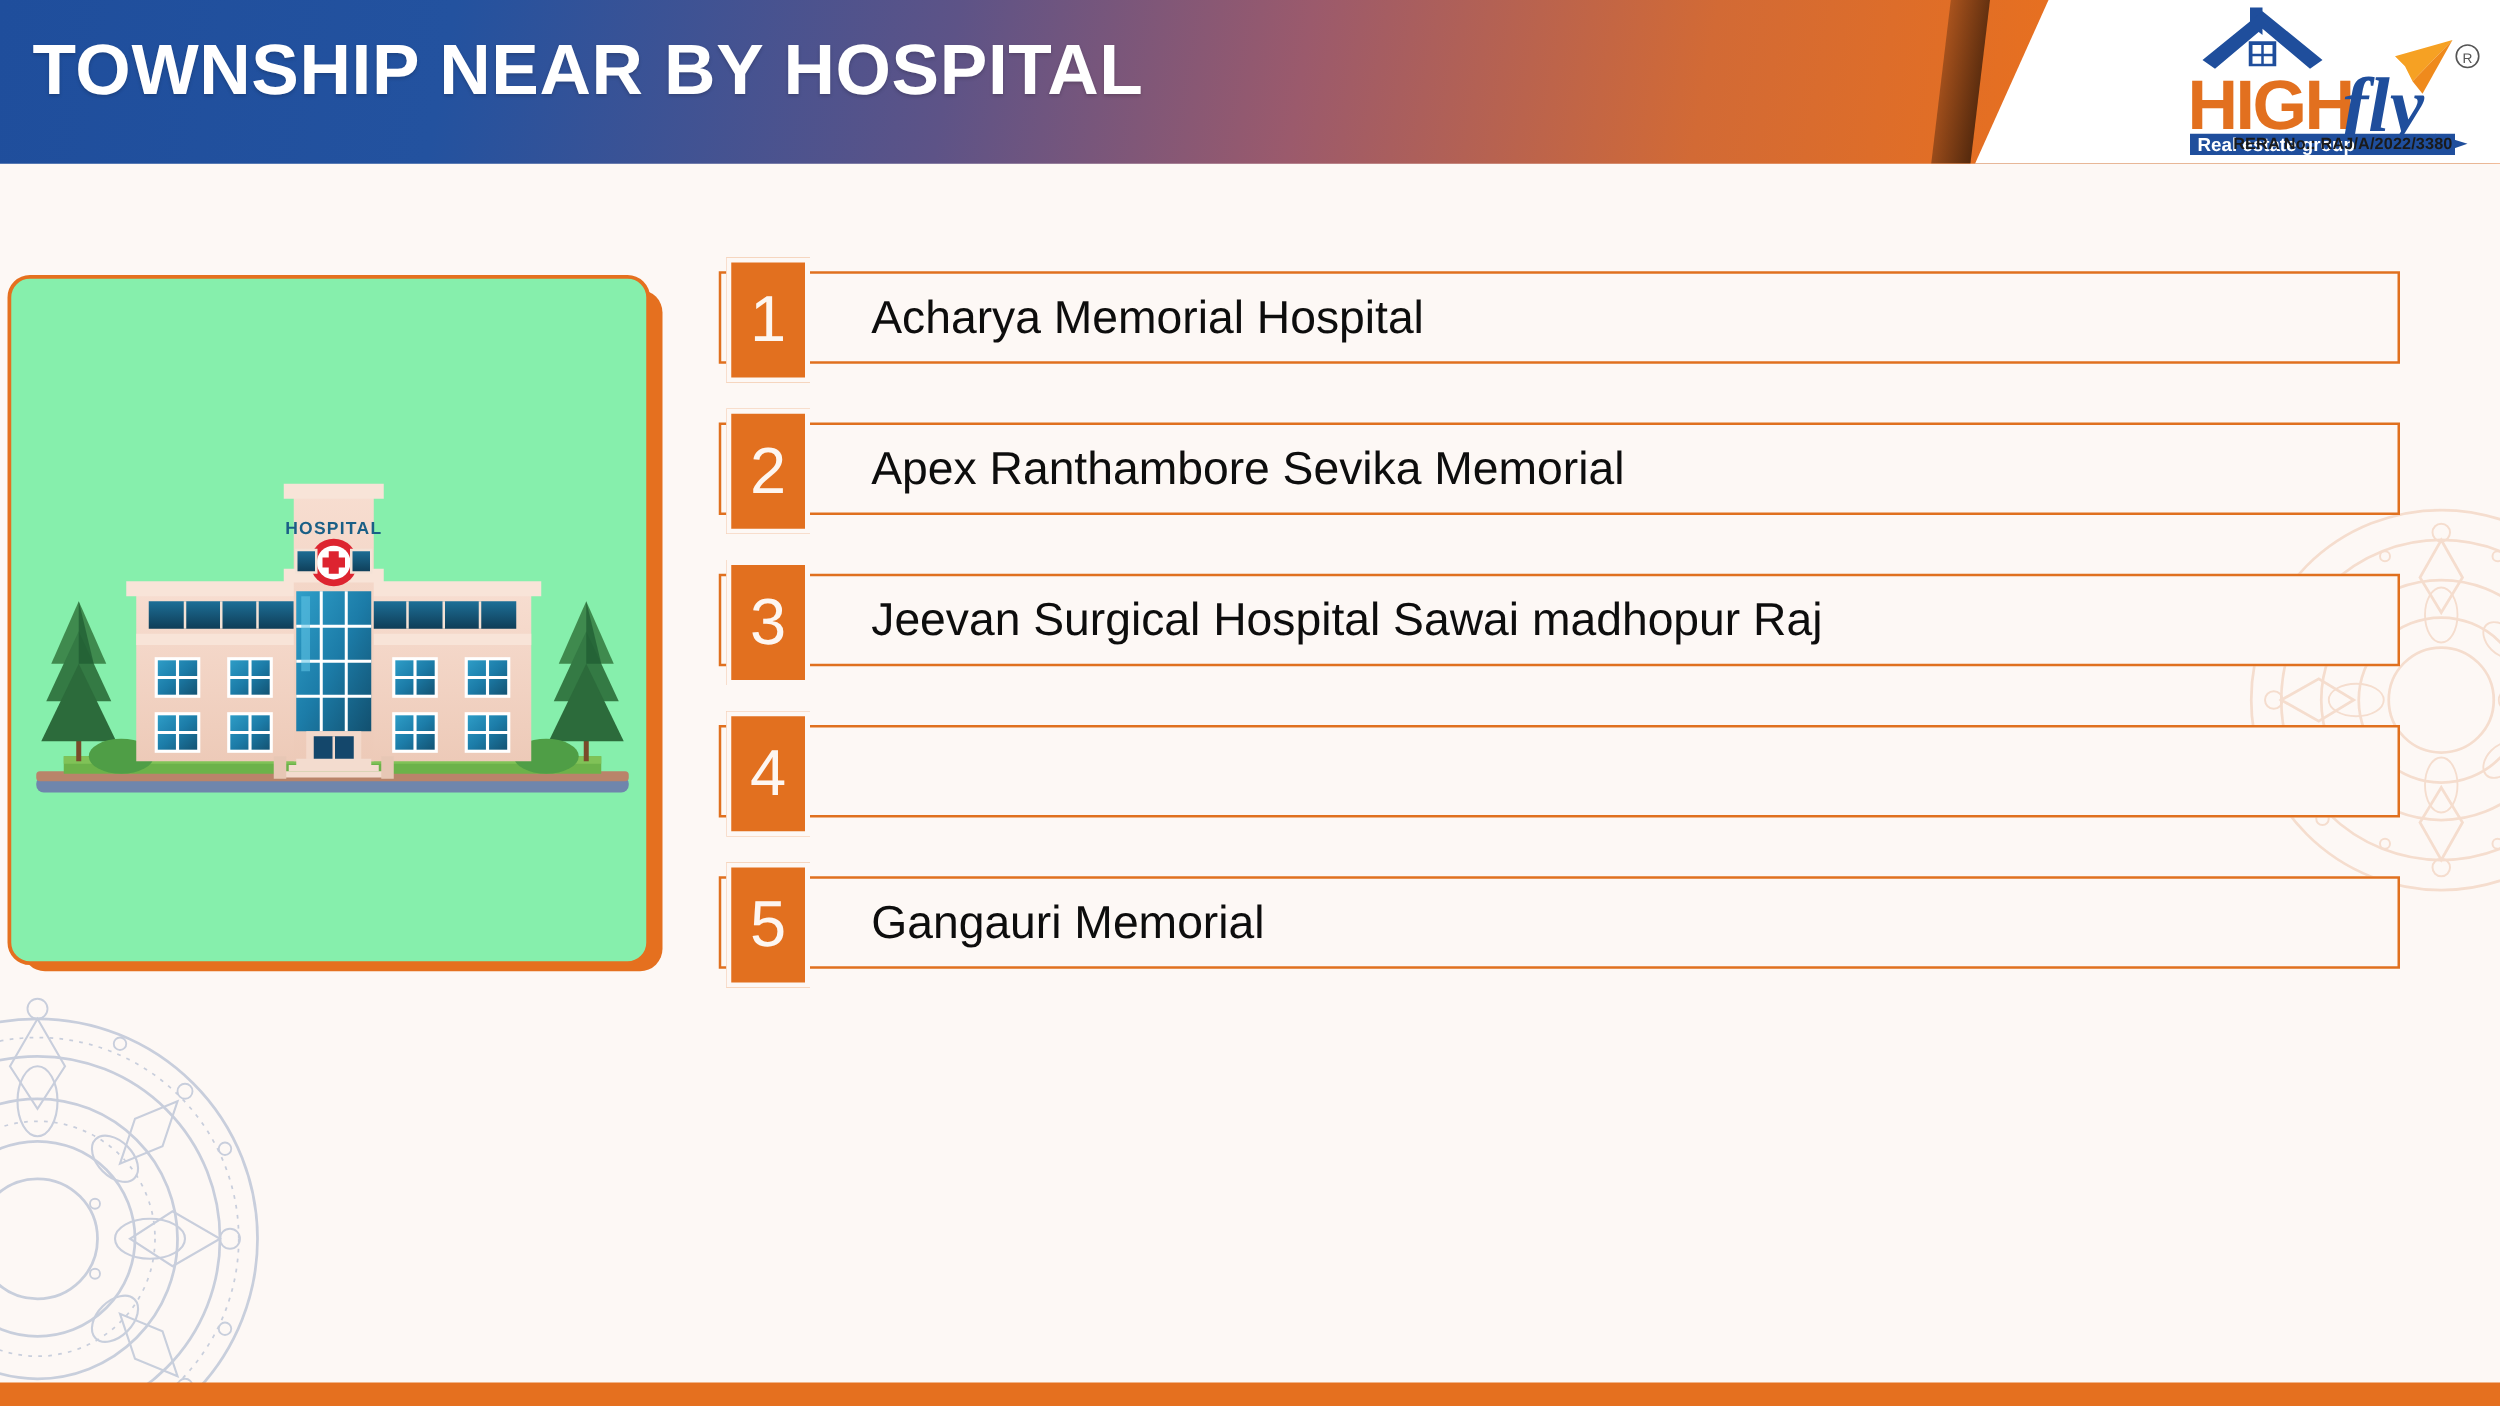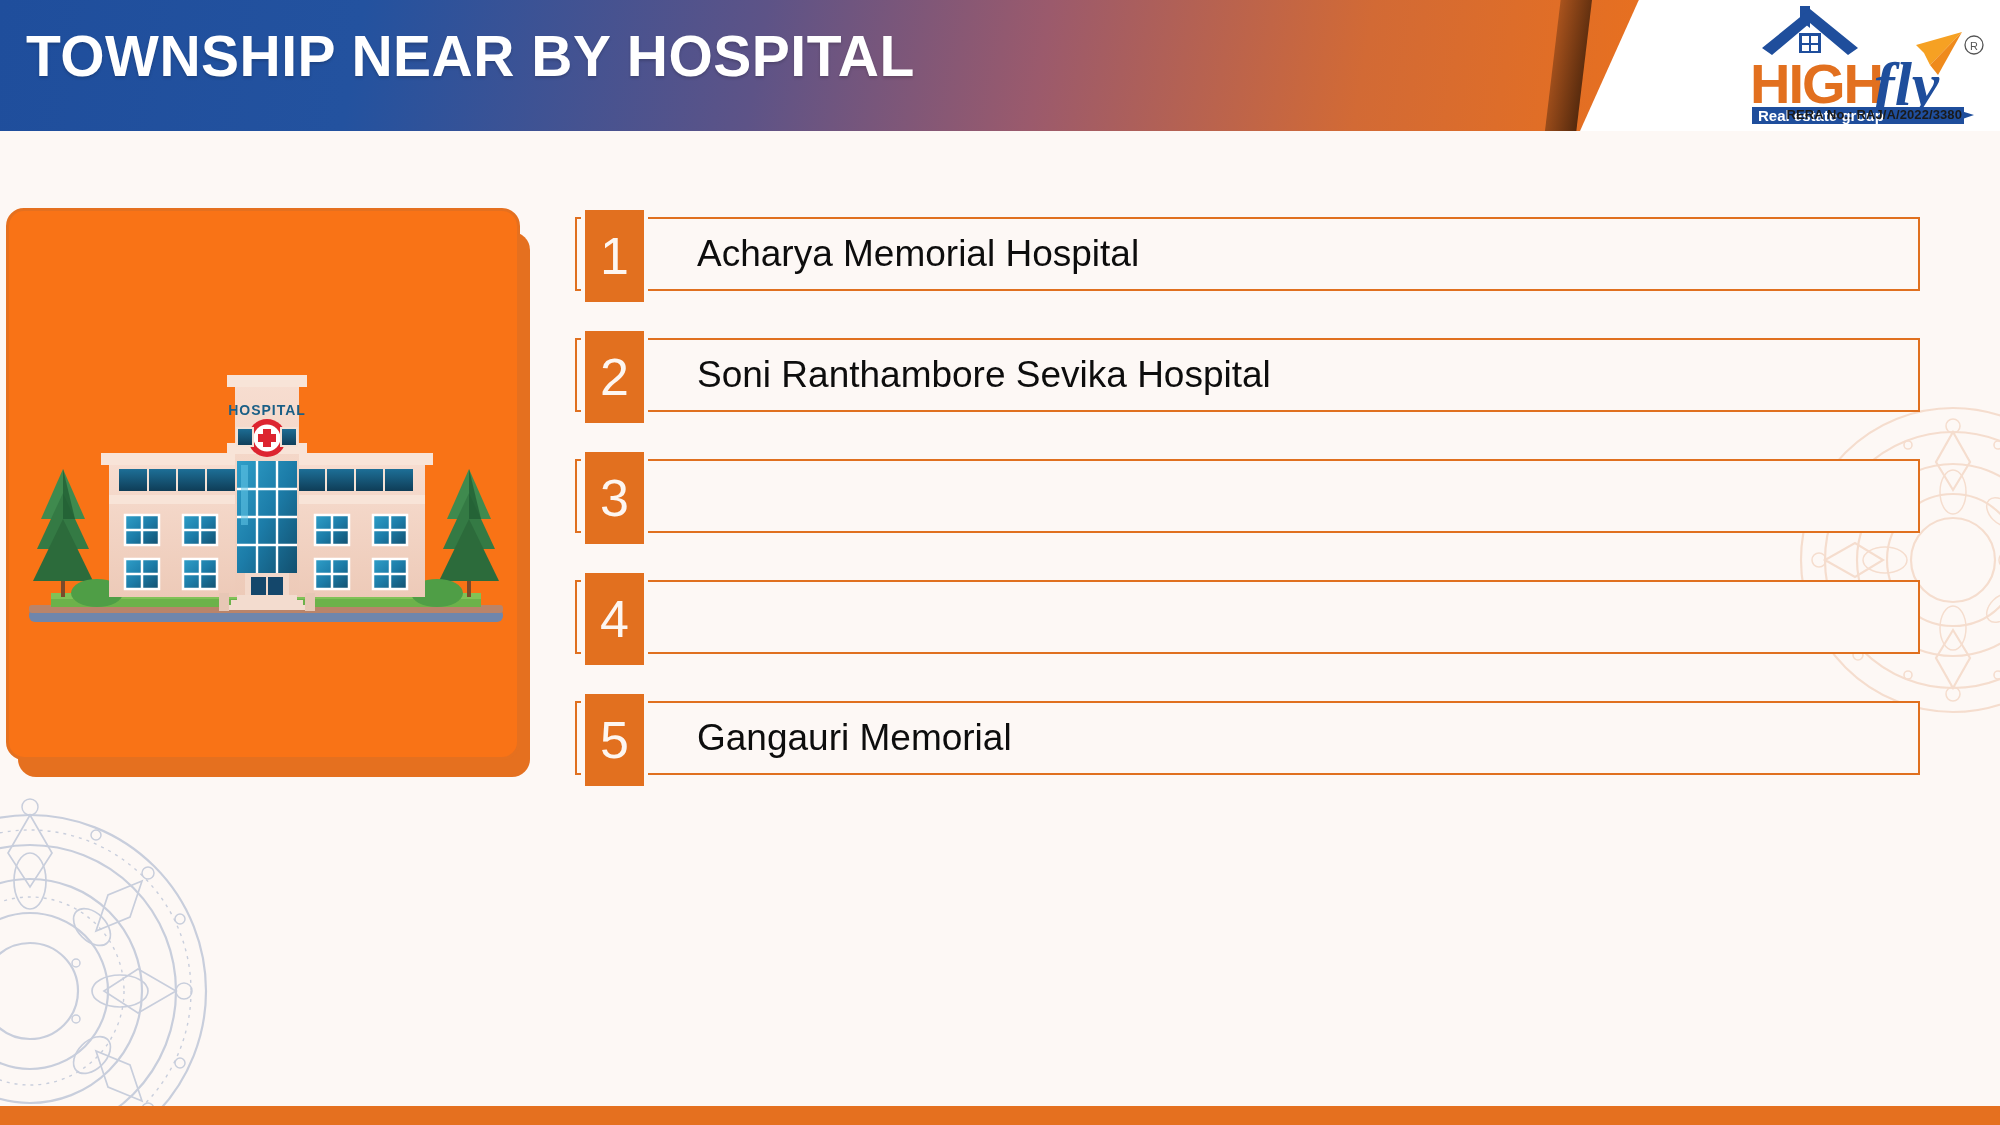--- a/index.html
+++ b/index.html
@@ -68,23 +68,23 @@
   }
 
   
   #card-shadow {
     position: absolute; left: 18px; top: 232px;
     width: 512px; height: 545px;
     background: #e5701f;
     border-radius: 18px;
   }
   #img-card {
-    position: absolute; left: 6px; top: 208px;
+    position: absolute; left: 6px; top: 220px;
     width: 514px; height: 552px;
-    background: #f97316;
+    background: #86efac;
     border: 3px solid #e5701f;
     border-radius: 18px;
     overflow: hidden;
   }
   #hospital-art {
     position: absolute; left: 14px; top: 132px;
     width: 486px; height: 300px;
   }
 
   
@@ -411,25 +411,26 @@
 
   <div id="list">
 
     <div class="row">
       <span class="num">1</span>
       <span class="row-label">Acharya Memorial Hospital</span>
     </div>
 
     <div class="row">
       <span class="num">2</span>
-      <span class="row-label">Soni Ranthambore Sevika Hospital</span>
+      <span class="row-label">Apex Ranthambore Sevika Memorial</span>
     </div>
 
     <div class="row">
       <span class="num">3</span>
+      <span class="row-label">Jeevan Surgical Hospital Sawai madhopur Raj</span>
     </div>
 
     <div class="row">
       <span class="num">4</span>
     </div>
 
     <div class="row">
       <span class="num">5</span>
       <span class="row-label">Gangauri Memorial</span>
     </div>

